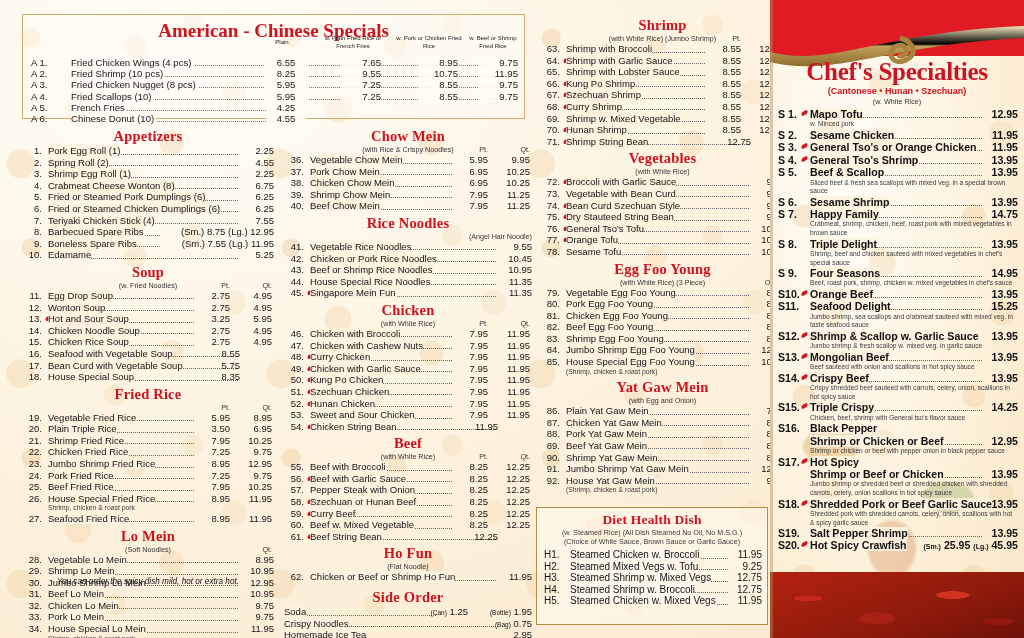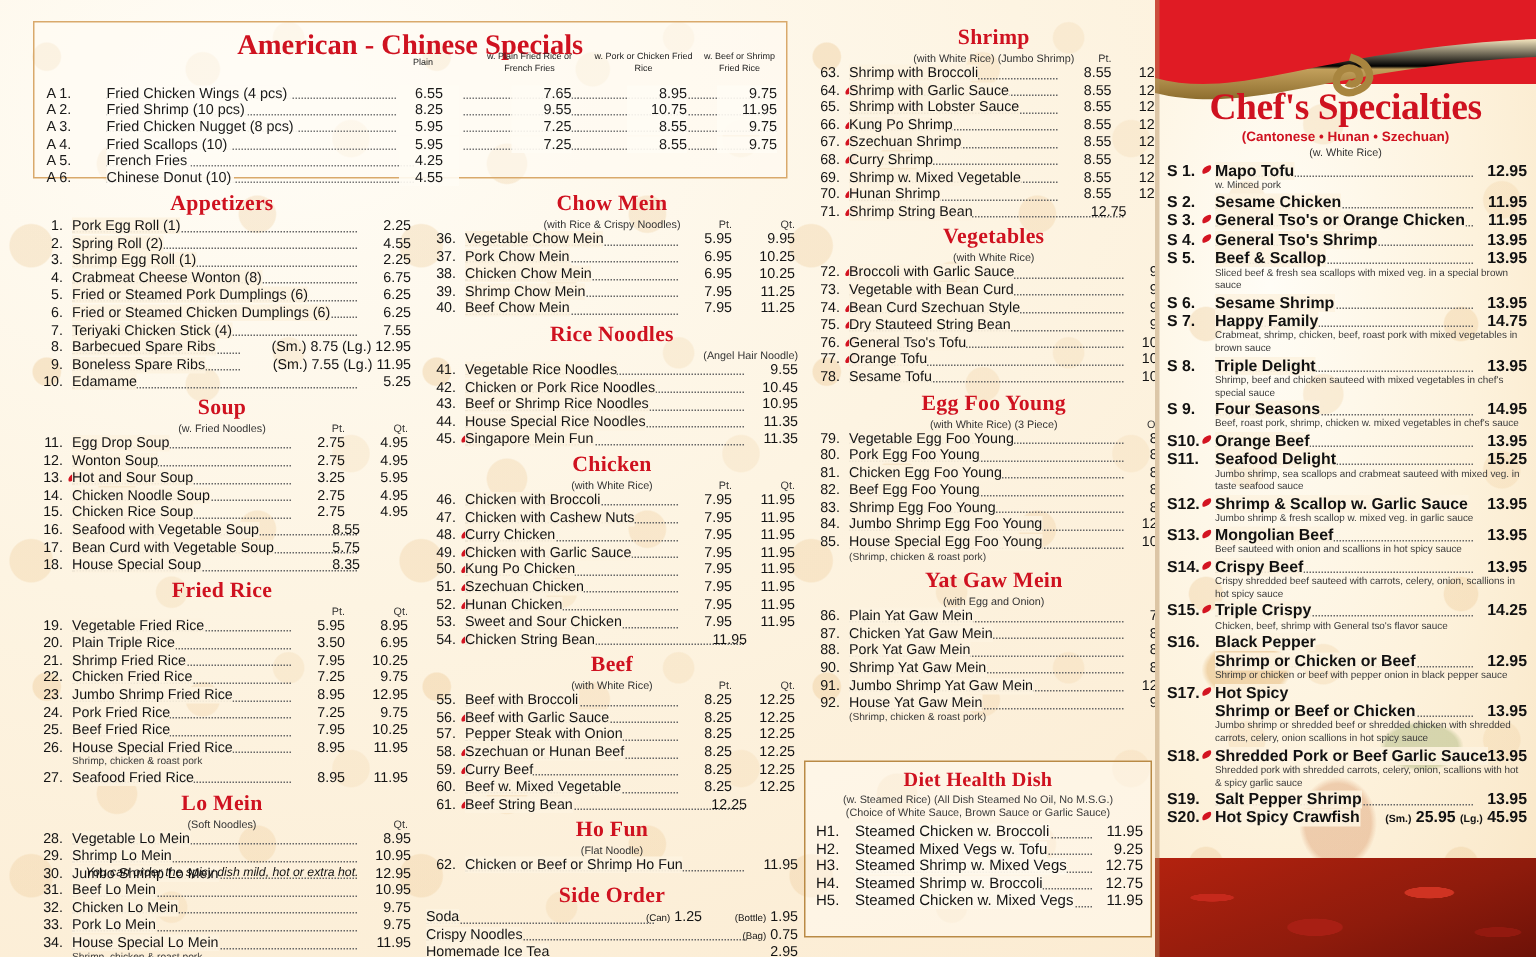--- a/index.html
+++ b/index.html
@@ -926,20 +926,26 @@
             <span class="nm" style="left:26px; background:linear-gradient(to right, rgba(253,243,224,.92), rgba(253,243,224,.92))">Chicken Yat Gaw Mein</span>
             <span class="pa" style="left:201px;width:44px">8.25</span>
           </div>
           <div class="item">
             <span class="num">88.</span>
             <span class="line" style="left:26px; right:36px"></span>
             <span class="nm" style="left:26px; background:linear-gradient(to right, rgba(253,243,224,.92), rgba(253,243,224,.92))">Pork Yat Gaw Mein</span>
             <span class="pa" style="left:201px;width:44px">8.25</span>
           </div>
           <div class="item">
+            <span class="num">89.</span>
+            <span class="line" style="left:26px; right:36px"></span>
+            <span class="nm" style="left:26px; background:linear-gradient(to right, rgba(253,243,224,.92), rgba(253,243,224,.92))">Beef Yat Gaw Mein</span>
+            <span class="pa" style="left:201px;width:44px">8.75</span>
+          </div>
+          <div class="item">
             <span class="num">90.</span>
             <span class="line" style="left:26px; right:36px"></span>
             <span class="nm" style="left:26px; background:linear-gradient(to right, rgba(253,243,224,.92), rgba(253,243,224,.92))">Shrimp Yat Gaw Mein</span>
             <span class="pa" style="left:201px;width:44px">8.75</span>
           </div>
           <div class="item">
             <span class="num">91.</span>
             <span class="line" style="left:26px; right:36px"></span>
             <span class="nm" style="left:26px; background:linear-gradient(to right, rgba(253,243,224,.92), rgba(253,243,224,.92))">Jumbo Shrimp Yat Gaw Mein</span>
             <span class="pa" style="left:201px;width:44px">12.50</span>

